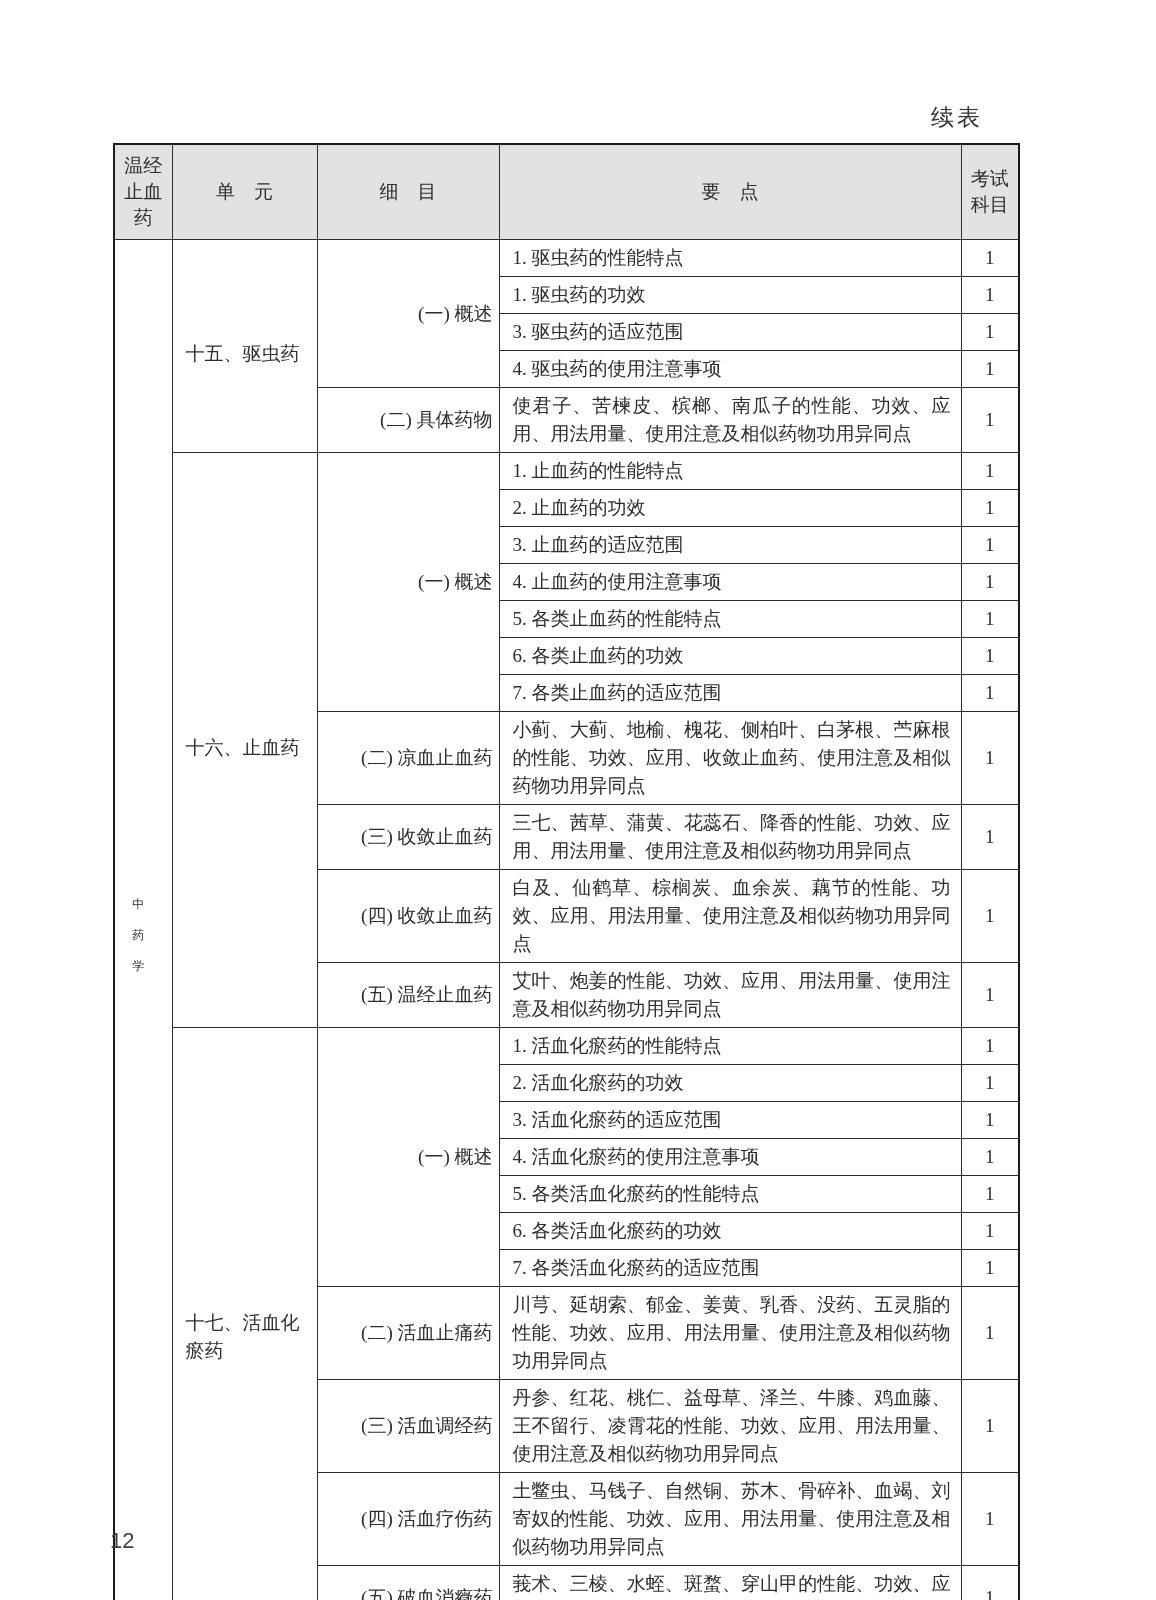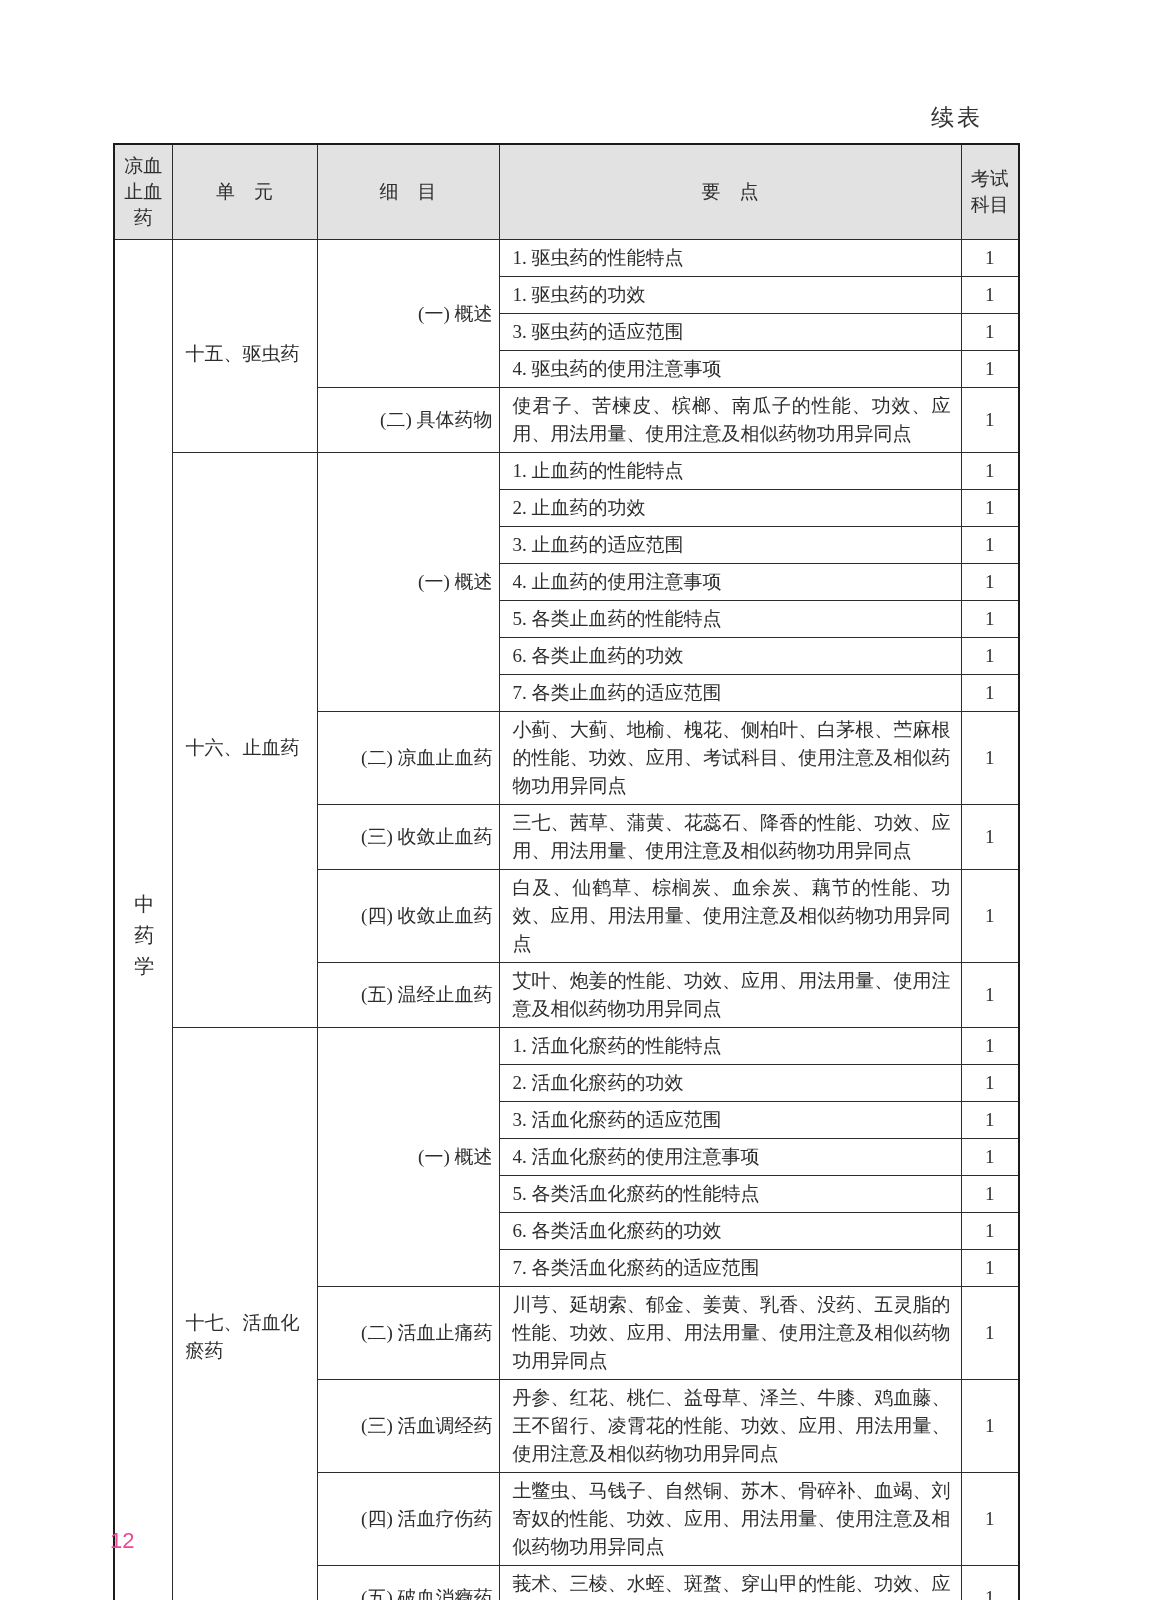--- a/index.html
+++ b/index.html
@@ -50,53 +50,53 @@
     line-height: 28px;
     vertical-align: middle;
     color: #2d2d2d;
   }
   td.exam-cell { text-align: center; padding: 0; }
   .vertical-text {
     width: 22px;
     margin: 4px auto;
     word-break: break-all;
     line-height: 31px;
-    font-size: 20px;
-    text-align: right;
+    font-size: 12px;
+    text-align: left;
   }
   td.unit-cell  { padding: 20px 8px 4px 13px; text-align: left; }
   td.item-cell  { padding: 4px 6px 4px 11px; text-align: right; }
   td.point-cell { padding: 4px 10px 4px 13px; text-align: justify; }
   td.subject-cell { text-align: center; padding: 4px 2px; }
   .page-number {
     position: absolute;
     left: 110px; top: 1528px;
     font-size: 22px;
     font-family: "Liberation Sans", "DejaVu Sans", sans-serif;
-    color: #ec4899;
+    color: #404040;
   }
 </style>
 </head>
 <body>
 
 <div class="page">
 
   <div class="continued-label">续表</div>
 
   <table class="syllabus">
     <colgroup>
       <col style="width:58px">
       <col style="width:145px">
       <col style="width:182px">
       <col style="width:462px">
       <col style="width:58px">
     </colgroup>
     <thead>
       <tr>
-        <th class="col-head">凉血止血药</th>
+        <th class="col-head">温经止血药</th>
         <th class="col-head">单　元</th>
         <th class="col-head">细　目</th>
         <th class="col-head">要　点</th>
         <th class="col-head">考试科目</th>
       </tr>
     </thead>
     <tbody>
 
       <tr>
         <td class="exam-cell" rowspan="27">
@@ -150,21 +150,21 @@
       <tr>
         <td class="point-cell">6. 各类止血药的功效</td>
         <td class="subject-cell">1</td>
       </tr>
       <tr>
         <td class="point-cell">7. 各类止血药的适应范围</td>
         <td class="subject-cell">1</td>
       </tr>
       <tr>
         <td class="item-cell">(二) 凉血止血药</td>
-        <td class="point-cell">小蓟、大蓟、地榆、槐花、侧柏叶、白茅根、苎麻根的性能、功效、应用、考试科目、使用注意及相似药物功用异同点</td>
+        <td class="point-cell">小蓟、大蓟、地榆、槐花、侧柏叶、白茅根、苎麻根的性能、功效、应用、收敛止血药、使用注意及相似药物功用异同点</td>
         <td class="subject-cell">1</td>
       </tr>
       <tr>
         <td class="item-cell">(三) 收敛止血药</td>
         <td class="point-cell">三七、茜草、蒲黄、花蕊石、降香的性能、功效、应用、用法用量、使用注意及相似药物功用异同点</td>
         <td class="subject-cell">1</td>
       </tr>
       <tr>
         <td class="item-cell">(四) 收敛止血药</td>
         <td class="point-cell">白及、仙鹤草、棕榈炭、血余炭、藕节的性能、功效、应用、用法用量、使用注意及相似药物功用异同点</td>

